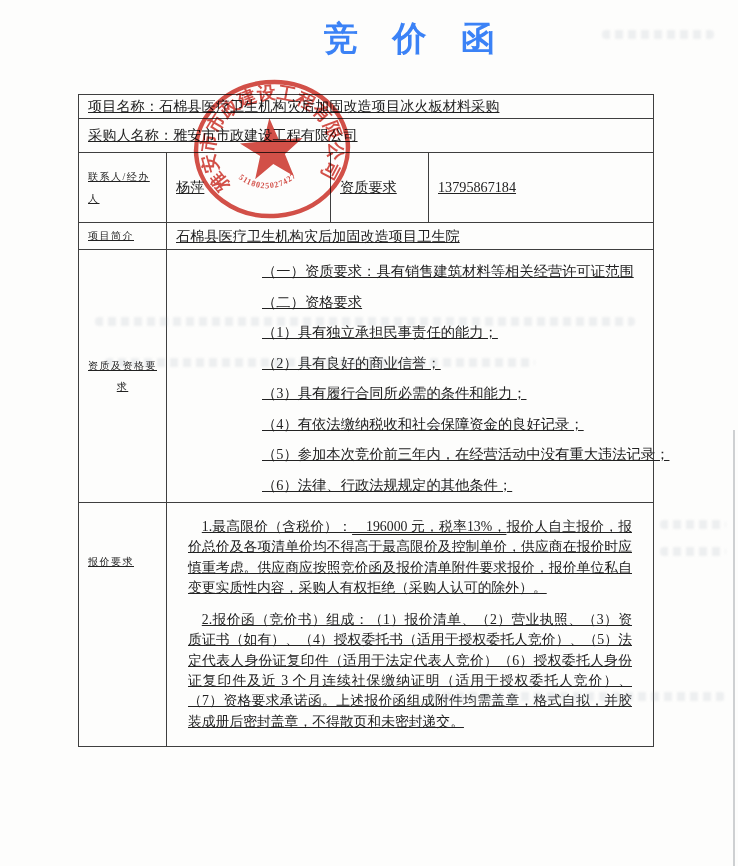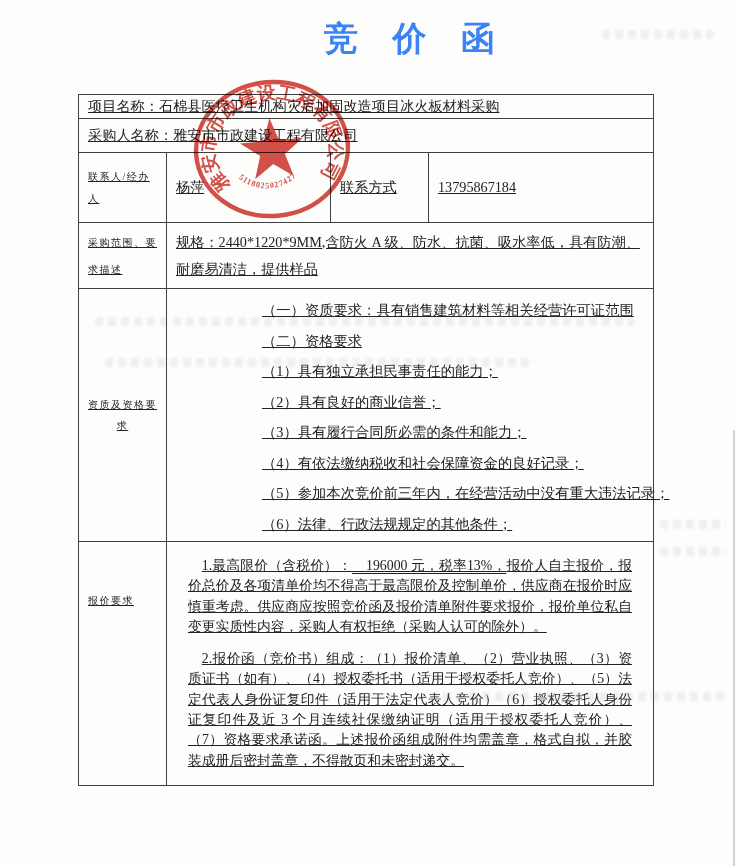--- a/index.html
+++ b/index.html
@@ -90,26 +90,26 @@
     <tbody>
       <tr class="r1">
         <td colspan="4">项目名称：石棉县医疗卫生机构灾后加固改造项目冰火板材料采购</td>
       </tr>
       <tr class="r2">
         <td colspan="4">采购人名称：雅安市市政建设工程有限公司</td>
       </tr>
       <tr class="r3">
         <td class="lbl">联系人/经办人</td>
         <td>杨萍</td>
-        <td>联系方式</td>
+        <td>资质要求</td>
         <td>13795867184</td>
       </tr>
-      <tr class="r5">
-        <td class="lbl">采购范围、要求描述</td>
-        <td colspan="3">规格：2440*1220*9MM,含防火 A 级、防水、抗菌、吸水率低，具有防潮、耐磨易清洁，提供样品</td>
+      <tr class="r4">
+        <td class="lbl">项目简介</td>
+        <td colspan="3">石棉县医疗卫生机构灾后加固改造项目卫生院</td>
       </tr>
       <tr class="r7">
         <td class="lbl ctr">资质及资格要求</td>
         <td colspan="3" class="qual">
           <div class="qual-item">（一）资质要求：具有销售建筑材料等相关经营许可证范围</div>
           <div class="qual-item">（二）资格要求</div>
           <div class="qual-item">（1）具有独立承担民事责任的能力；</div>
           <div class="qual-item">（2）具有良好的商业信誉；</div>
           <div class="qual-item">（3）具有履行合同所必需的条件和能力；</div>
           <div class="qual-item">（4）有依法缴纳税收和社会保障资金的良好记录；</div>

